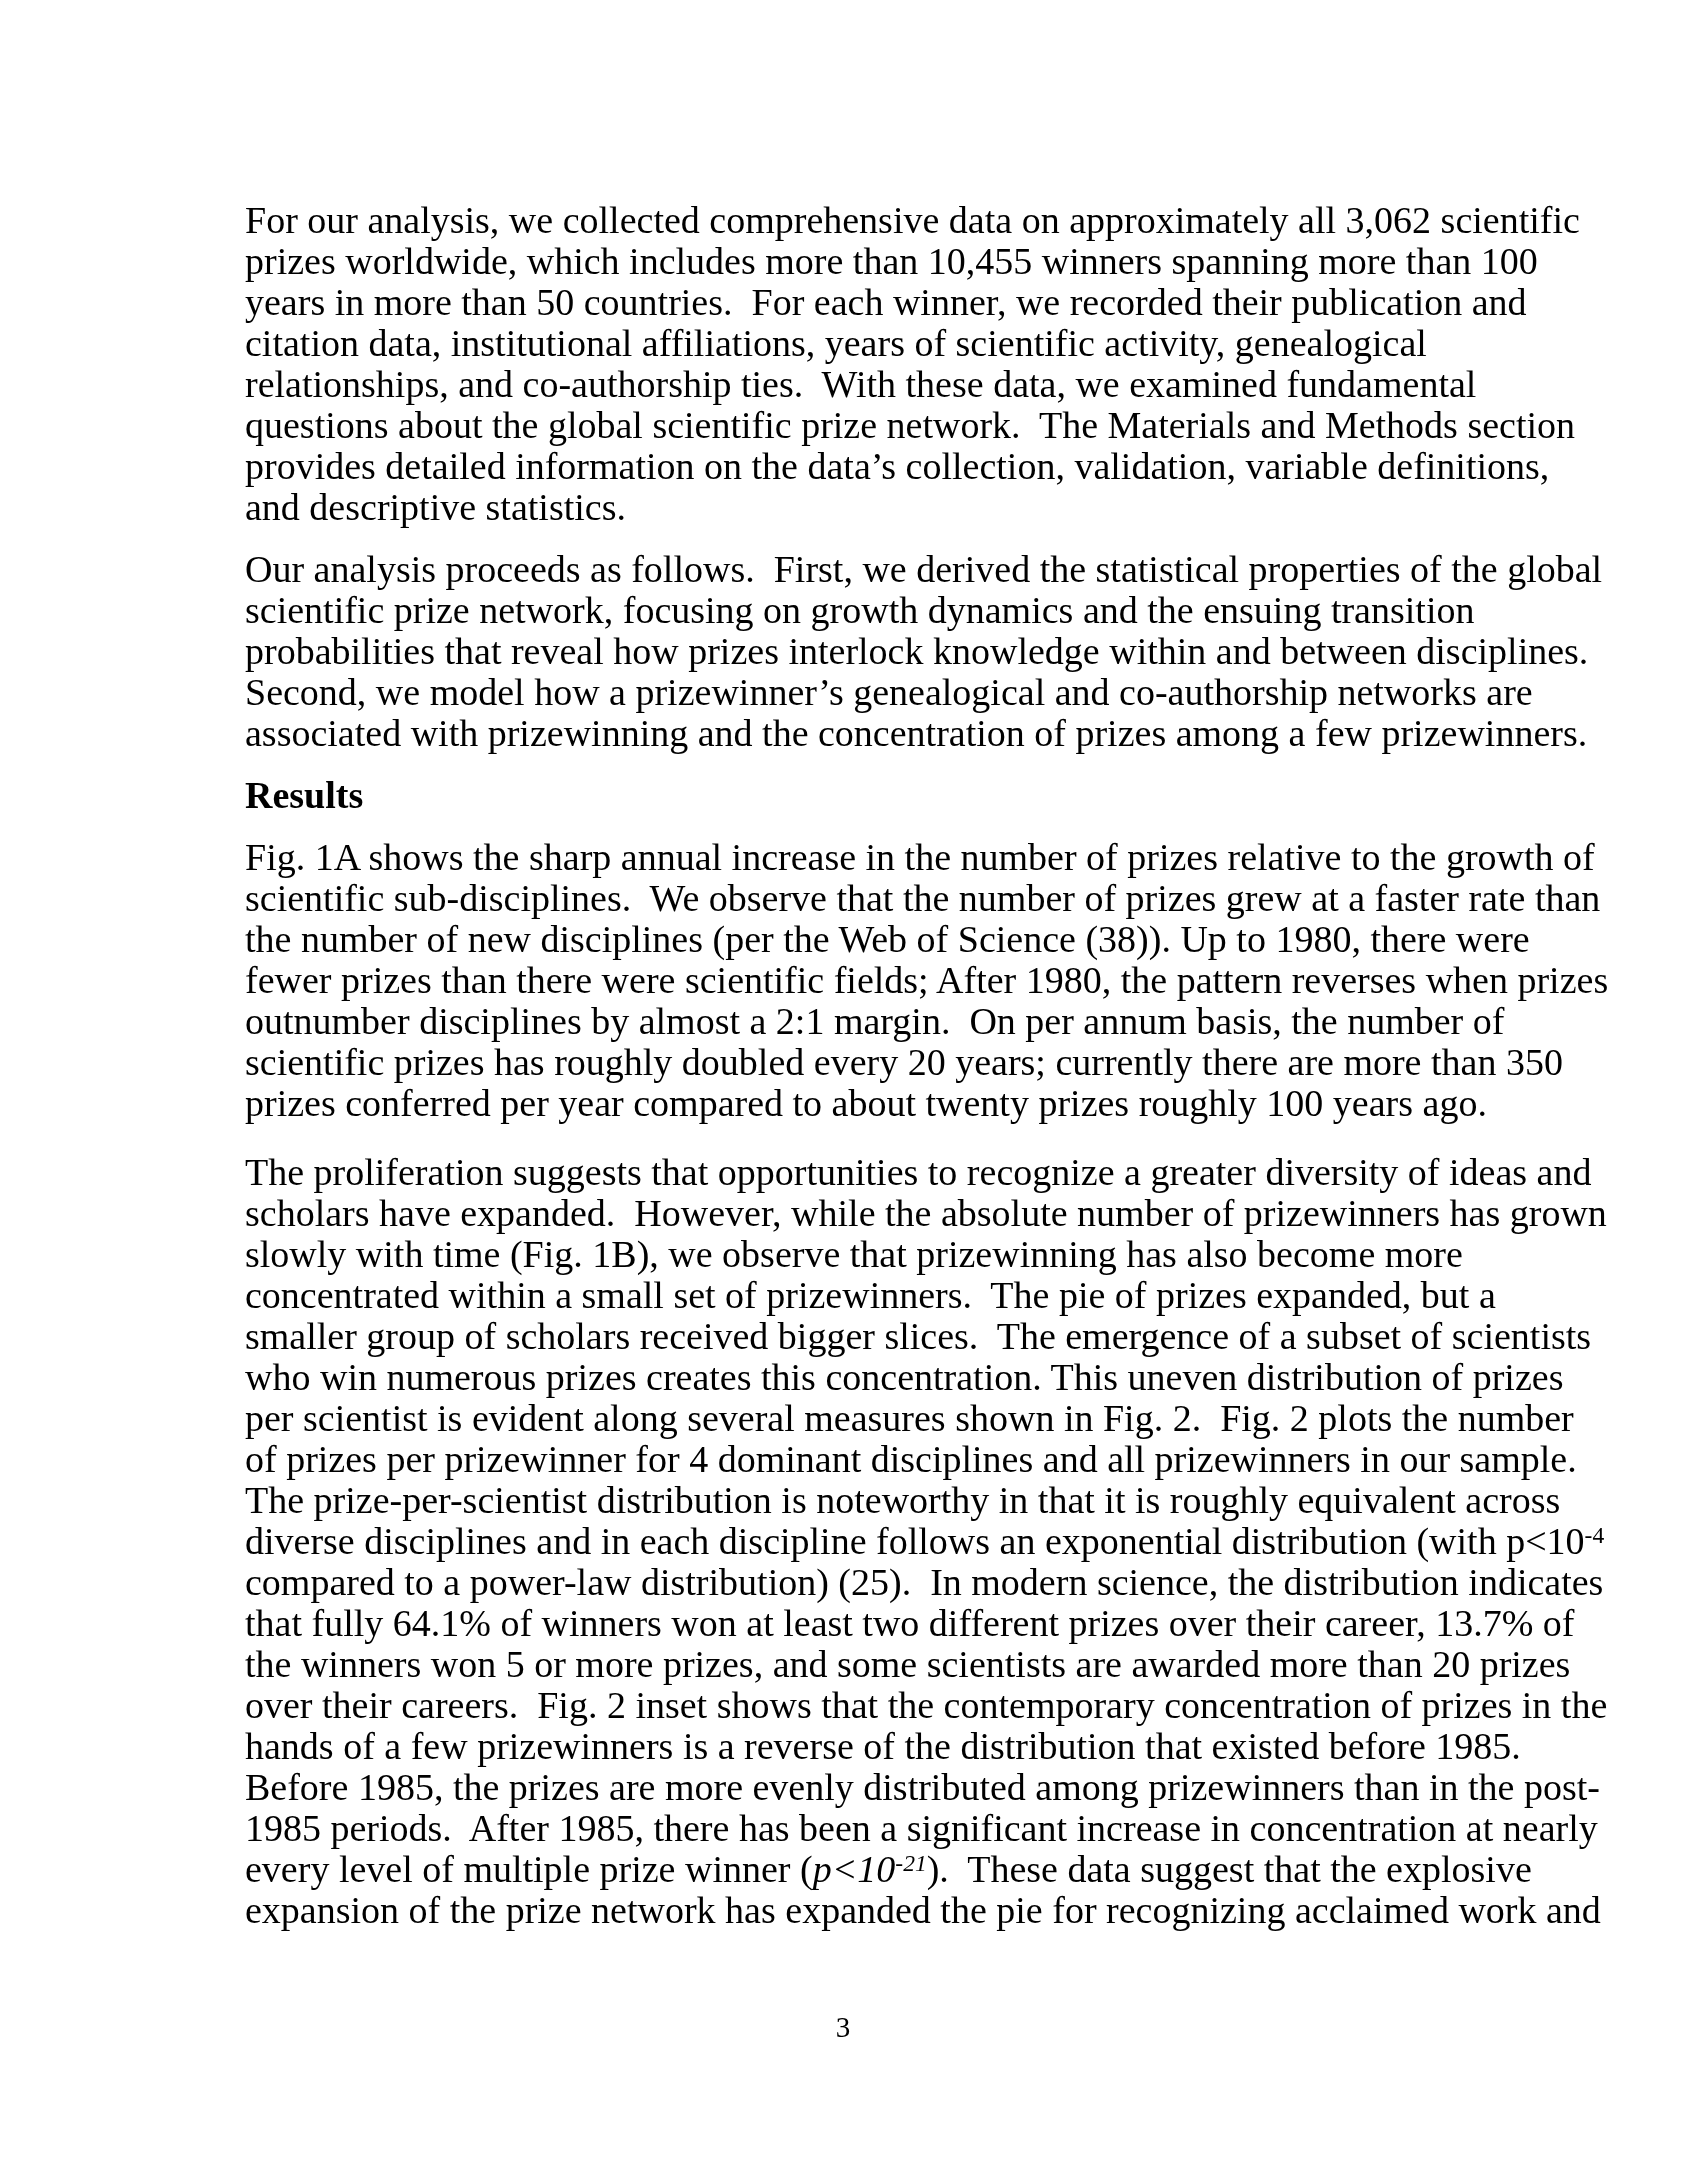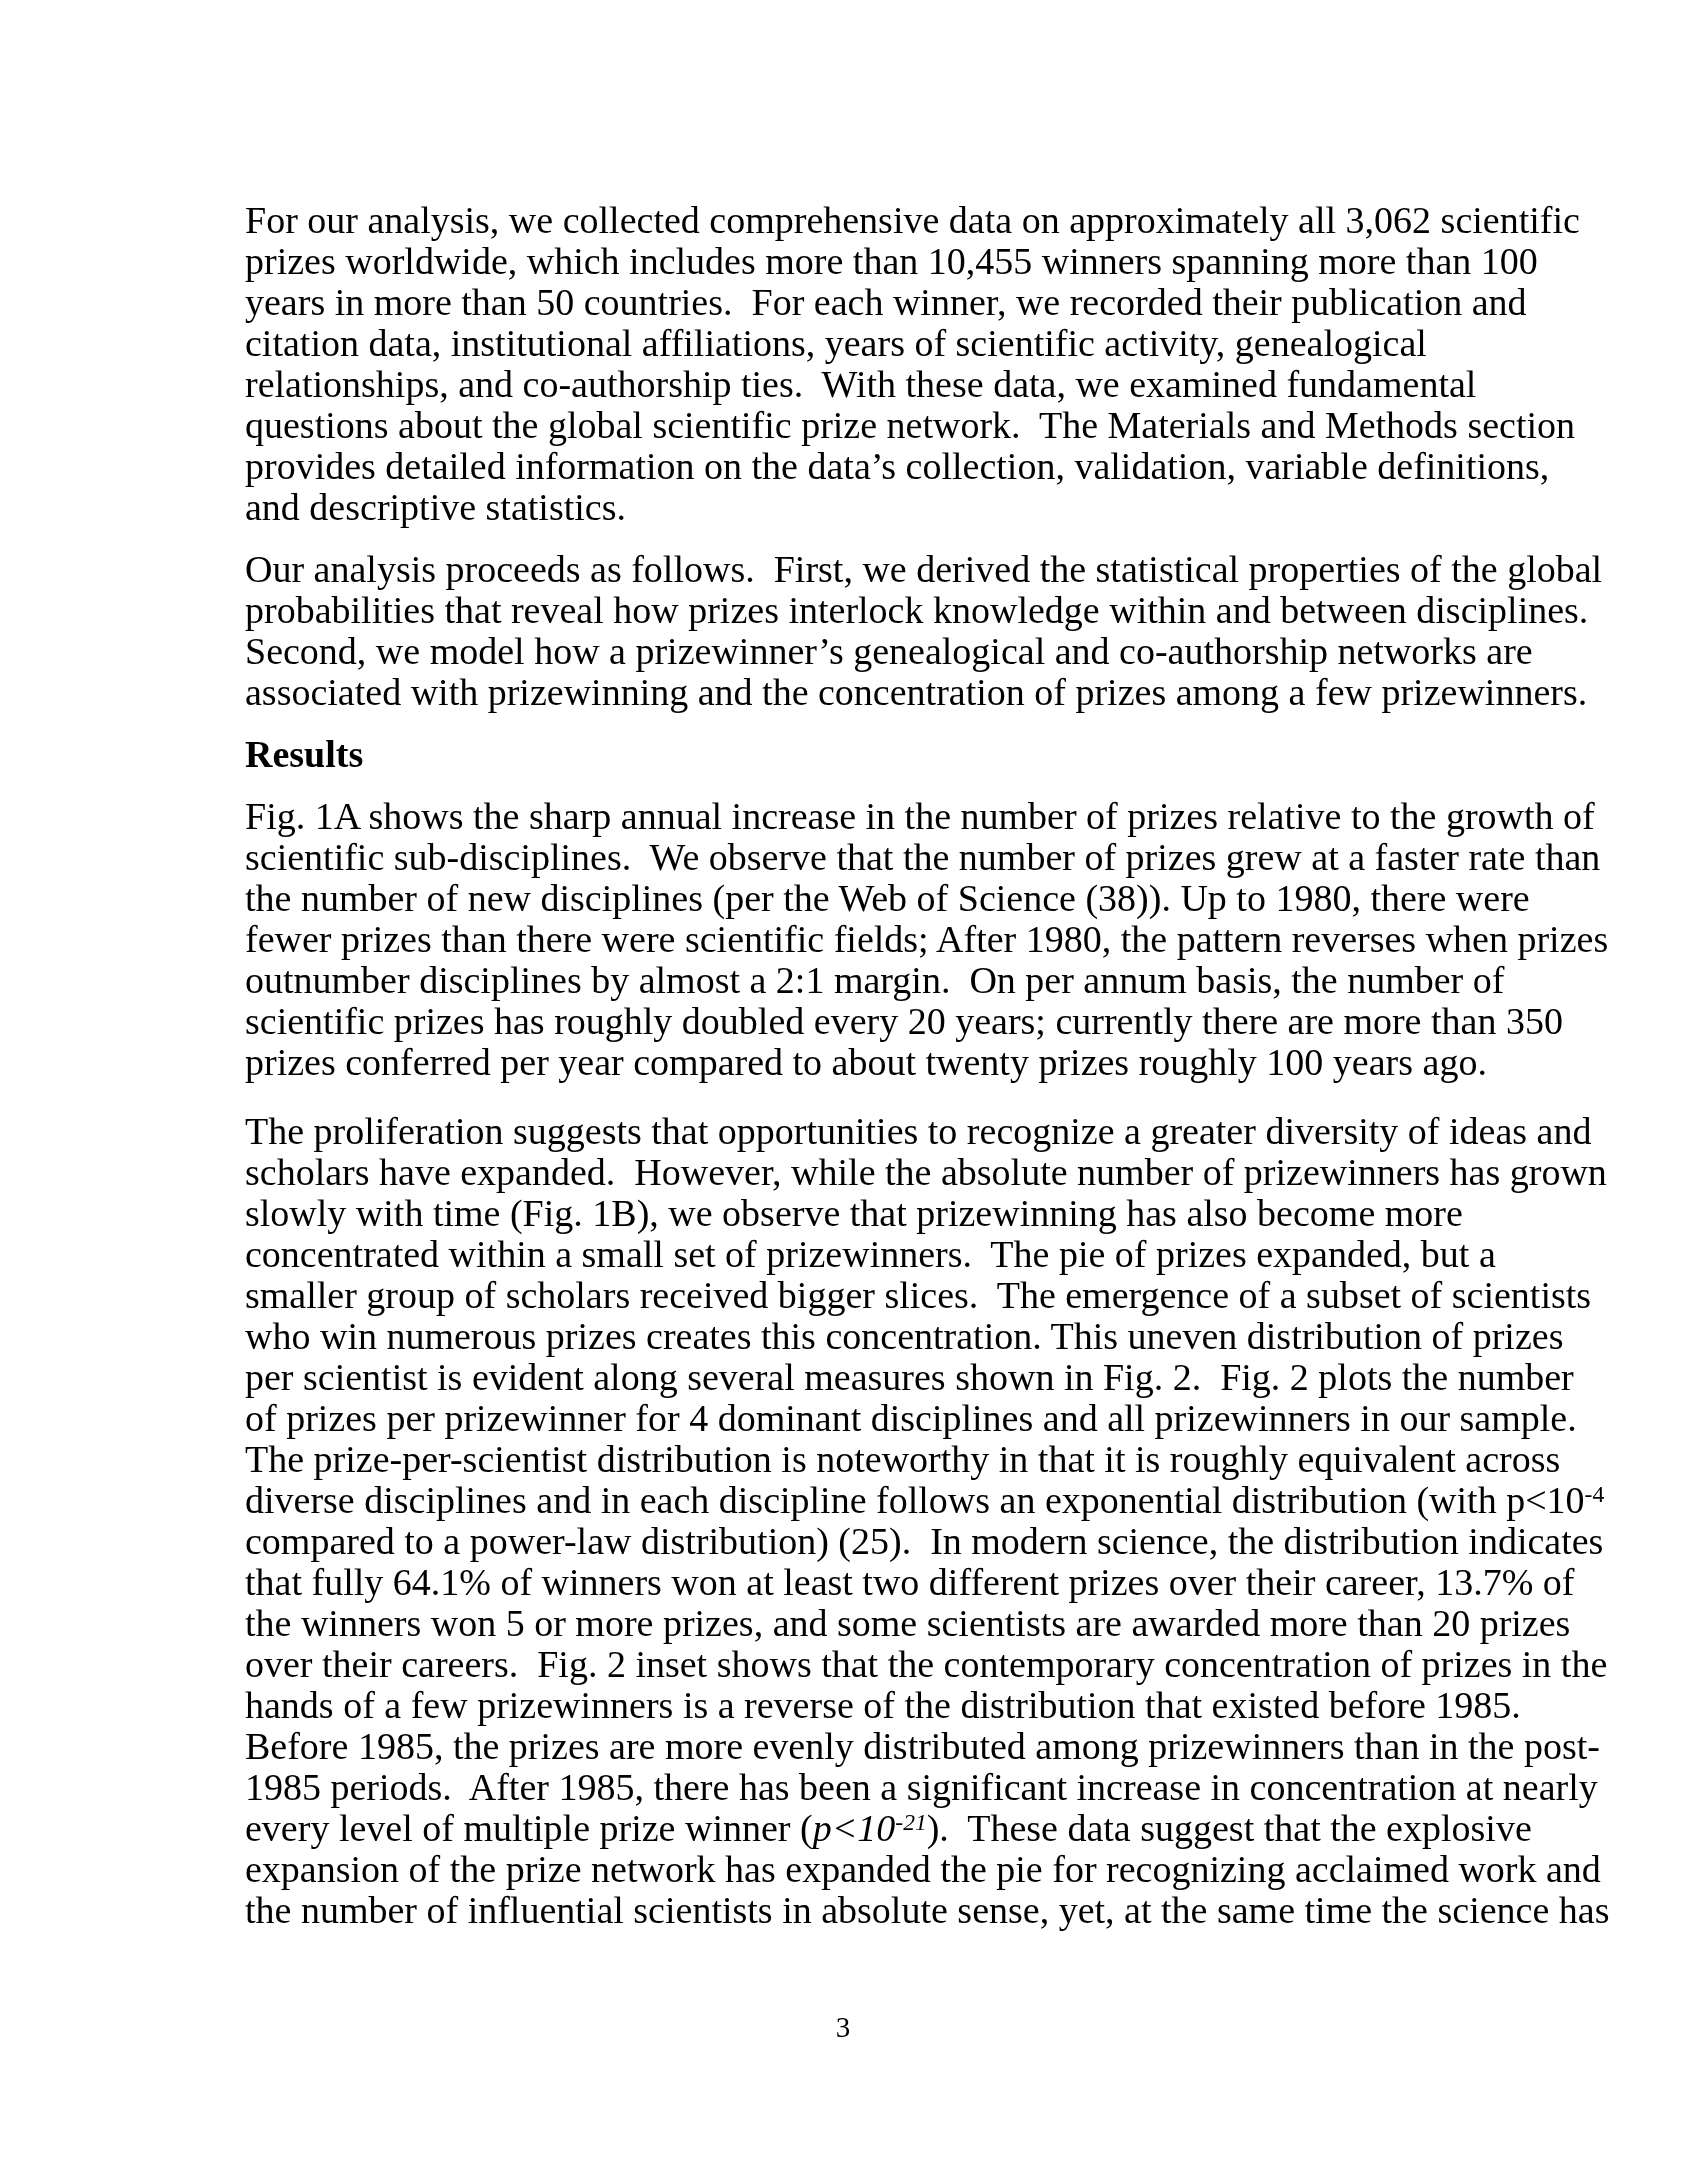--- a/index.html
+++ b/index.html
@@ -54,20 +54,21 @@
         <div class="line">prizes worldwide, which includes more than 10,455 winners spanning more than 100</div>
         <div class="line">years in more than 50 countries.  For each winner, we recorded their publication and</div>
         <div class="line">citation data, institutional affiliations, years of scientific activity, genealogical</div>
         <div class="line">relationships, and co-authorship ties.  With these data, we examined fundamental</div>
         <div class="line">questions about the global scientific prize network.  The Materials and Methods section</div>
         <div class="line">provides detailed information on the data’s collection, validation, variable definitions,</div>
         <div class="line">and descriptive statistics.</div>
       </div>
       <div class="block paragraph">
         <div class="line">Our analysis proceeds as follows.  First, we derived the statistical properties of the global</div>
+        <div class="line">scientific prize network, focusing on growth dynamics and the ensuing transition</div>
         <div class="line">probabilities that reveal how prizes interlock knowledge within and between disciplines.</div>
         <div class="line">Second, we model how a prizewinner’s genealogical and co-authorship networks are</div>
         <div class="line">associated with prizewinning and the concentration of prizes among a few prizewinners.</div>
       </div>
       <div class="block heading">
         <div class="line">Results</div>
       </div>
       <div class="block paragraph">
         <div class="line">Fig. 1A shows the sharp annual increase in the number of prizes relative to the growth of</div>
         <div class="line">scientific sub-disciplines.  We observe that the number of prizes grew at a faster rate than</div>
@@ -90,18 +91,17 @@
         <div class="line">diverse disciplines and in each discipline follows an exponential distribution (with p&lt;10<span class="sup ">-4</span></div>
         <div class="line">compared to a power-law distribution) (25).  In modern science, the distribution indicates</div>
         <div class="line">that fully 64.1% of winners won at least two different prizes over their career, 13.7% of</div>
         <div class="line">the winners won 5 or more prizes, and some scientists are awarded more than 20 prizes</div>
         <div class="line">over their careers.  Fig. 2 inset shows that the contemporary concentration of prizes in the</div>
         <div class="line">hands of a few prizewinners is a reverse of the distribution that existed before 1985.</div>
         <div class="line">Before 1985, the prizes are more evenly distributed among prizewinners than in the post-</div>
         <div class="line">1985 periods.  After 1985, there has been a significant increase in concentration at nearly</div>
         <div class="line">every level of multiple prize winner (<span class="it">p&lt;10</span><span class="sup it">-21</span>).  These data suggest that the explosive</div>
         <div class="line">expansion of the prize network has expanded the pie for recognizing acclaimed work and</div>
-        <div class="line">the number of influential scientists in absolute sense, yet, at the same time the science has</div>
       </div>
     </div>
   <div class="page-number">3</div>
 </div>
 
 
 </body></html>

